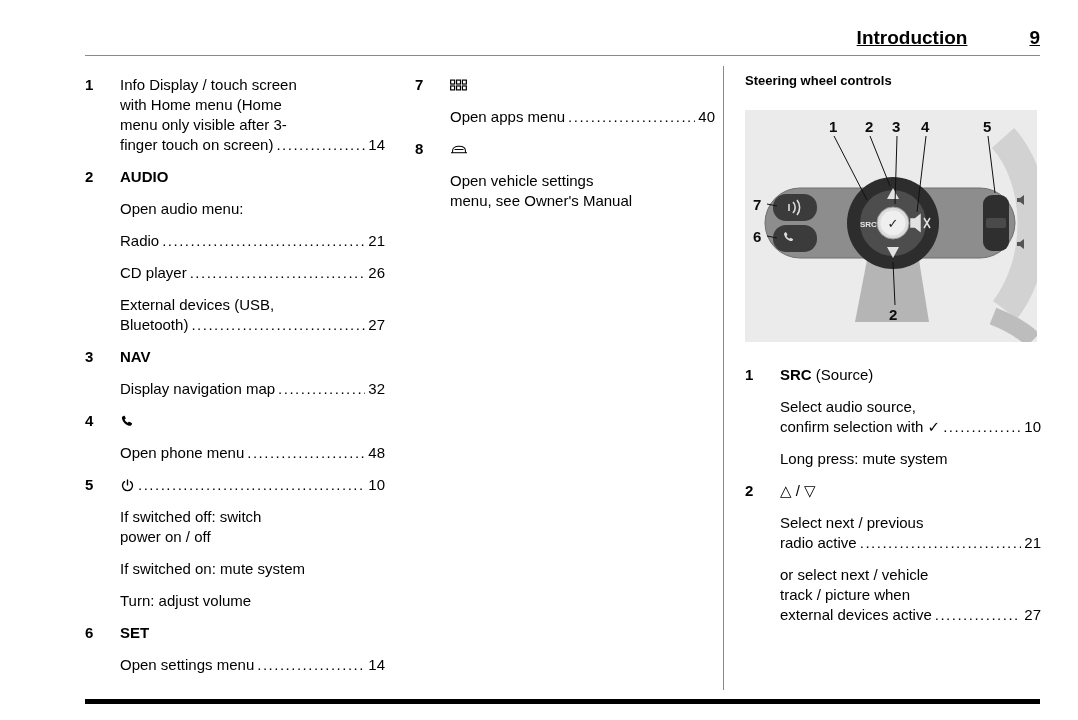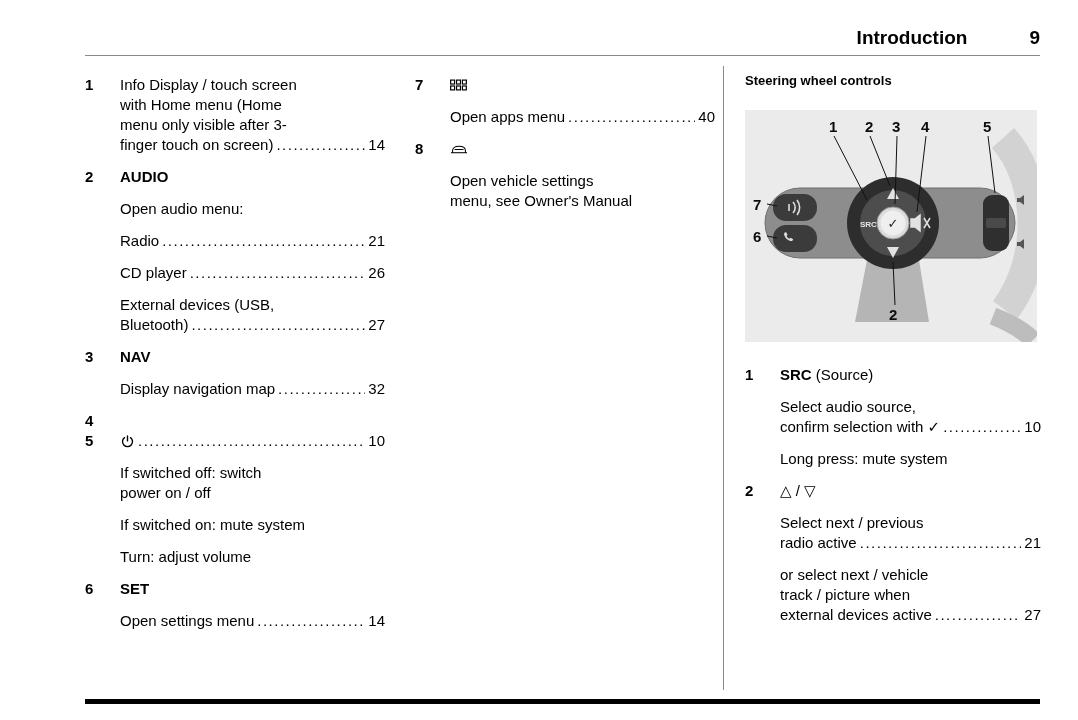--- a/index.html
+++ b/index.html
@@ -1,19 +1,19 @@
 <!DOCTYPE html>
 <html><head>
 <meta charset="utf-8">
 <style>
   html,body{margin:0;padding:0;background:#fff;}
   body{width:1078px;height:720px;position:relative;font-family:"Liberation Sans","DejaVu Sans",sans-serif;color:#000;font-size:15px;line-height:20px;}
   .page{position:absolute;inset:0;overflow:hidden;}
 
-  .header{position:absolute;top:28px;left:85px;right:38px;display:flex;justify-content:flex-end;align-items:baseline;gap:62px;font-weight:bold;font-size:19px;}
+  .header{position:absolute;top:28px;left:85px;right:38px;display:flex;justify-content:flex-end;align-items:baseline;gap:62px;font-weight:bold;font-size:19px;text-decoration:underline;}
   .header-rule{position:absolute;top:55px;left:85px;right:38px;height:1px;background:#8a8a8a;}
   .bottom-bar{position:absolute;top:699px;left:85px;right:38px;height:5px;background:#000;}
   .vdivider{position:absolute;top:66px;left:723px;width:1px;height:624px;background:#8a8a8a;}
 
   .col{position:absolute;top:75px;}
   .col1{left:85px;width:300px;}
   .col2{left:415px;width:300px;}
   .col3{left:745px;width:296px;top:70px;}
 
   .item{display:flex;}
@@ -108,20 +108,34 @@
               <span class="lt">Display navigation map</span>
               <span class="dots"></span>
               <span class="pg">32</span>
             </div>
           </div>
       </div>
     </div>
 
     <div class="item">
       <div class="num">4</div>
+      <div class="body">
+        <div class="para icon-line">
+          <svg width="15" height="15" viewBox="0 0 24 24">
+              <path d="M6.5 2.8c-2.7.6-4 2.4-3.2 5.2 1.4 5 5.7 9.3 10.7 10.7 2.8.8 4.6-.5 5.2-3.2.1-.6-.1-1-.6-1.3l-3.5-1.8c-.5-.2-.9-.2-1.3.2l-1.5 1.5c-2.2-1.1-3.9-2.8-5-5l1.5-1.5c.4-.4.4-.8.2-1.3L7.8 3.4c-.3-.5-.7-.7-1.3-.6z" fill="#000"></path>
+            </svg>
+        </div>
+        <div class="para">
+            <div class="leader">
+              <span class="lt">Open phone menu</span>
+              <span class="dots"></span>
+              <span class="pg">48</span>
+            </div>
+          </div>
+      </div>
     </div>
 
     <div class="item">
       <div class="num">5</div>
       <div class="body">
         <div class="para leader icon-line">
           <span class="iconwrap">
             <svg width="15" height="15" viewBox="0 0 24 24" fill="none" stroke="#000" stroke-width="2.2" stroke-linecap="round">
                 <path d="M12 3v8"></path>
                 <path d="M7.2 5.8a8 8 0 1 0 9.6 0"></path>

